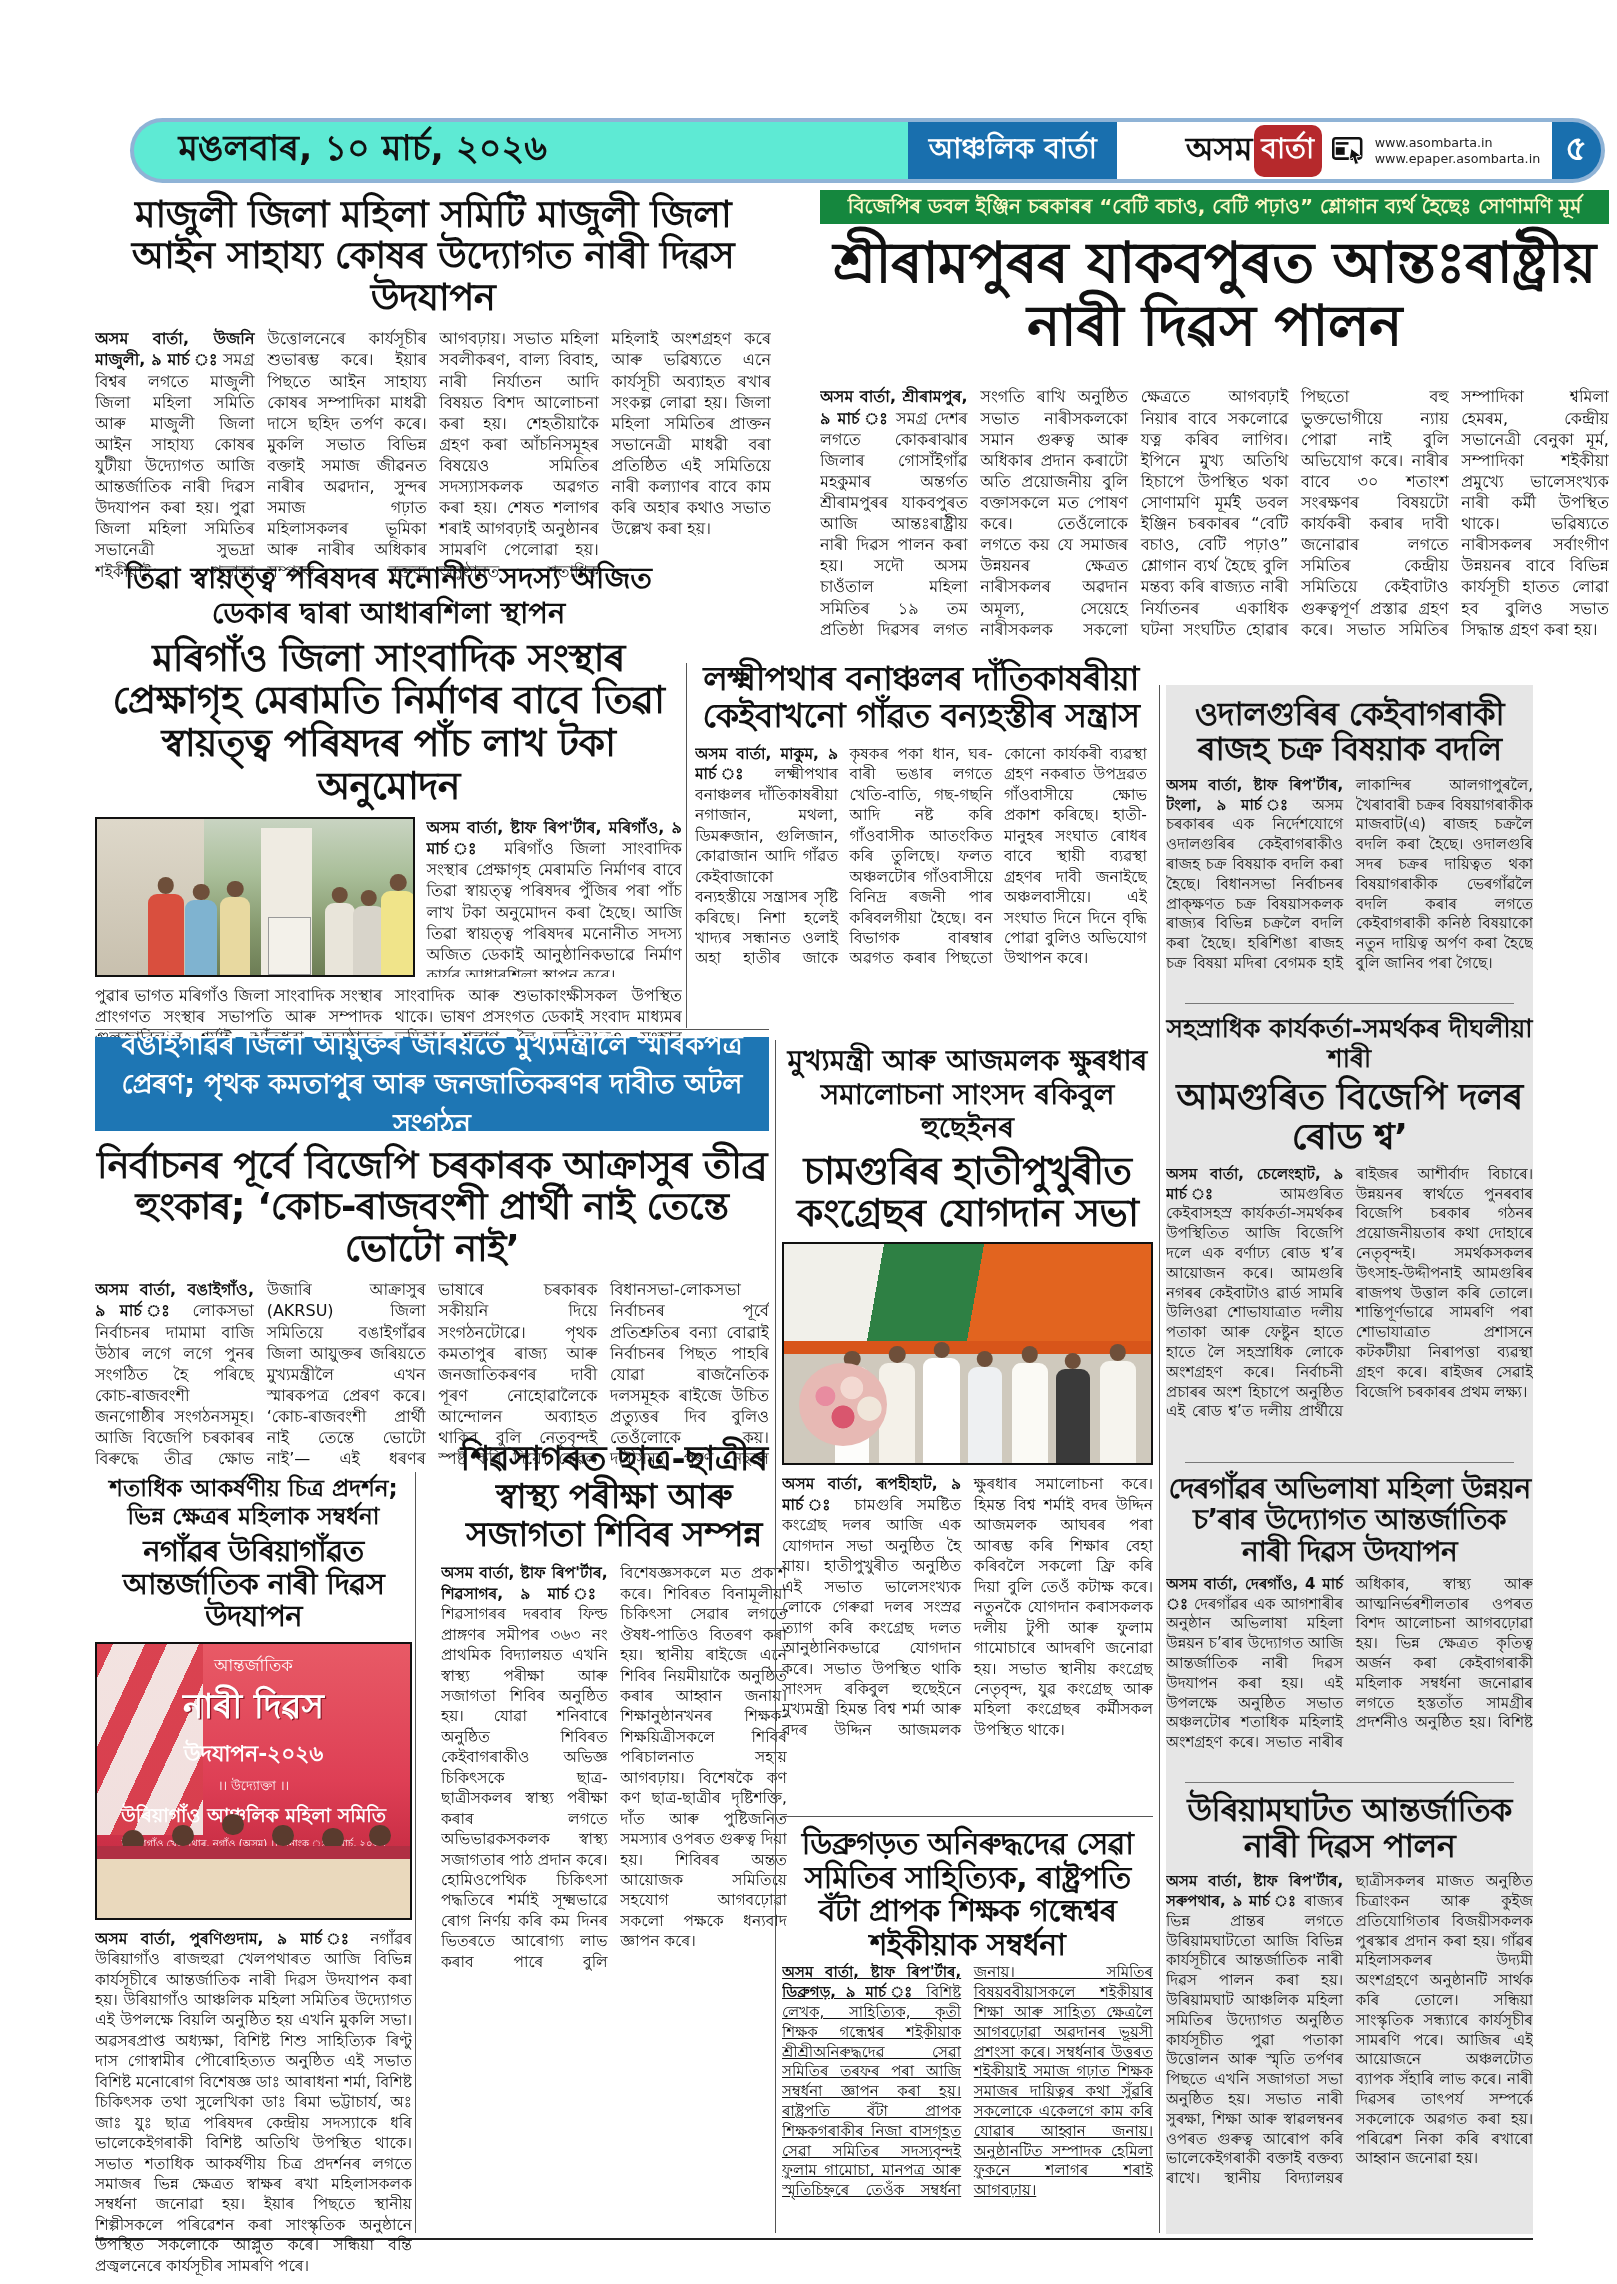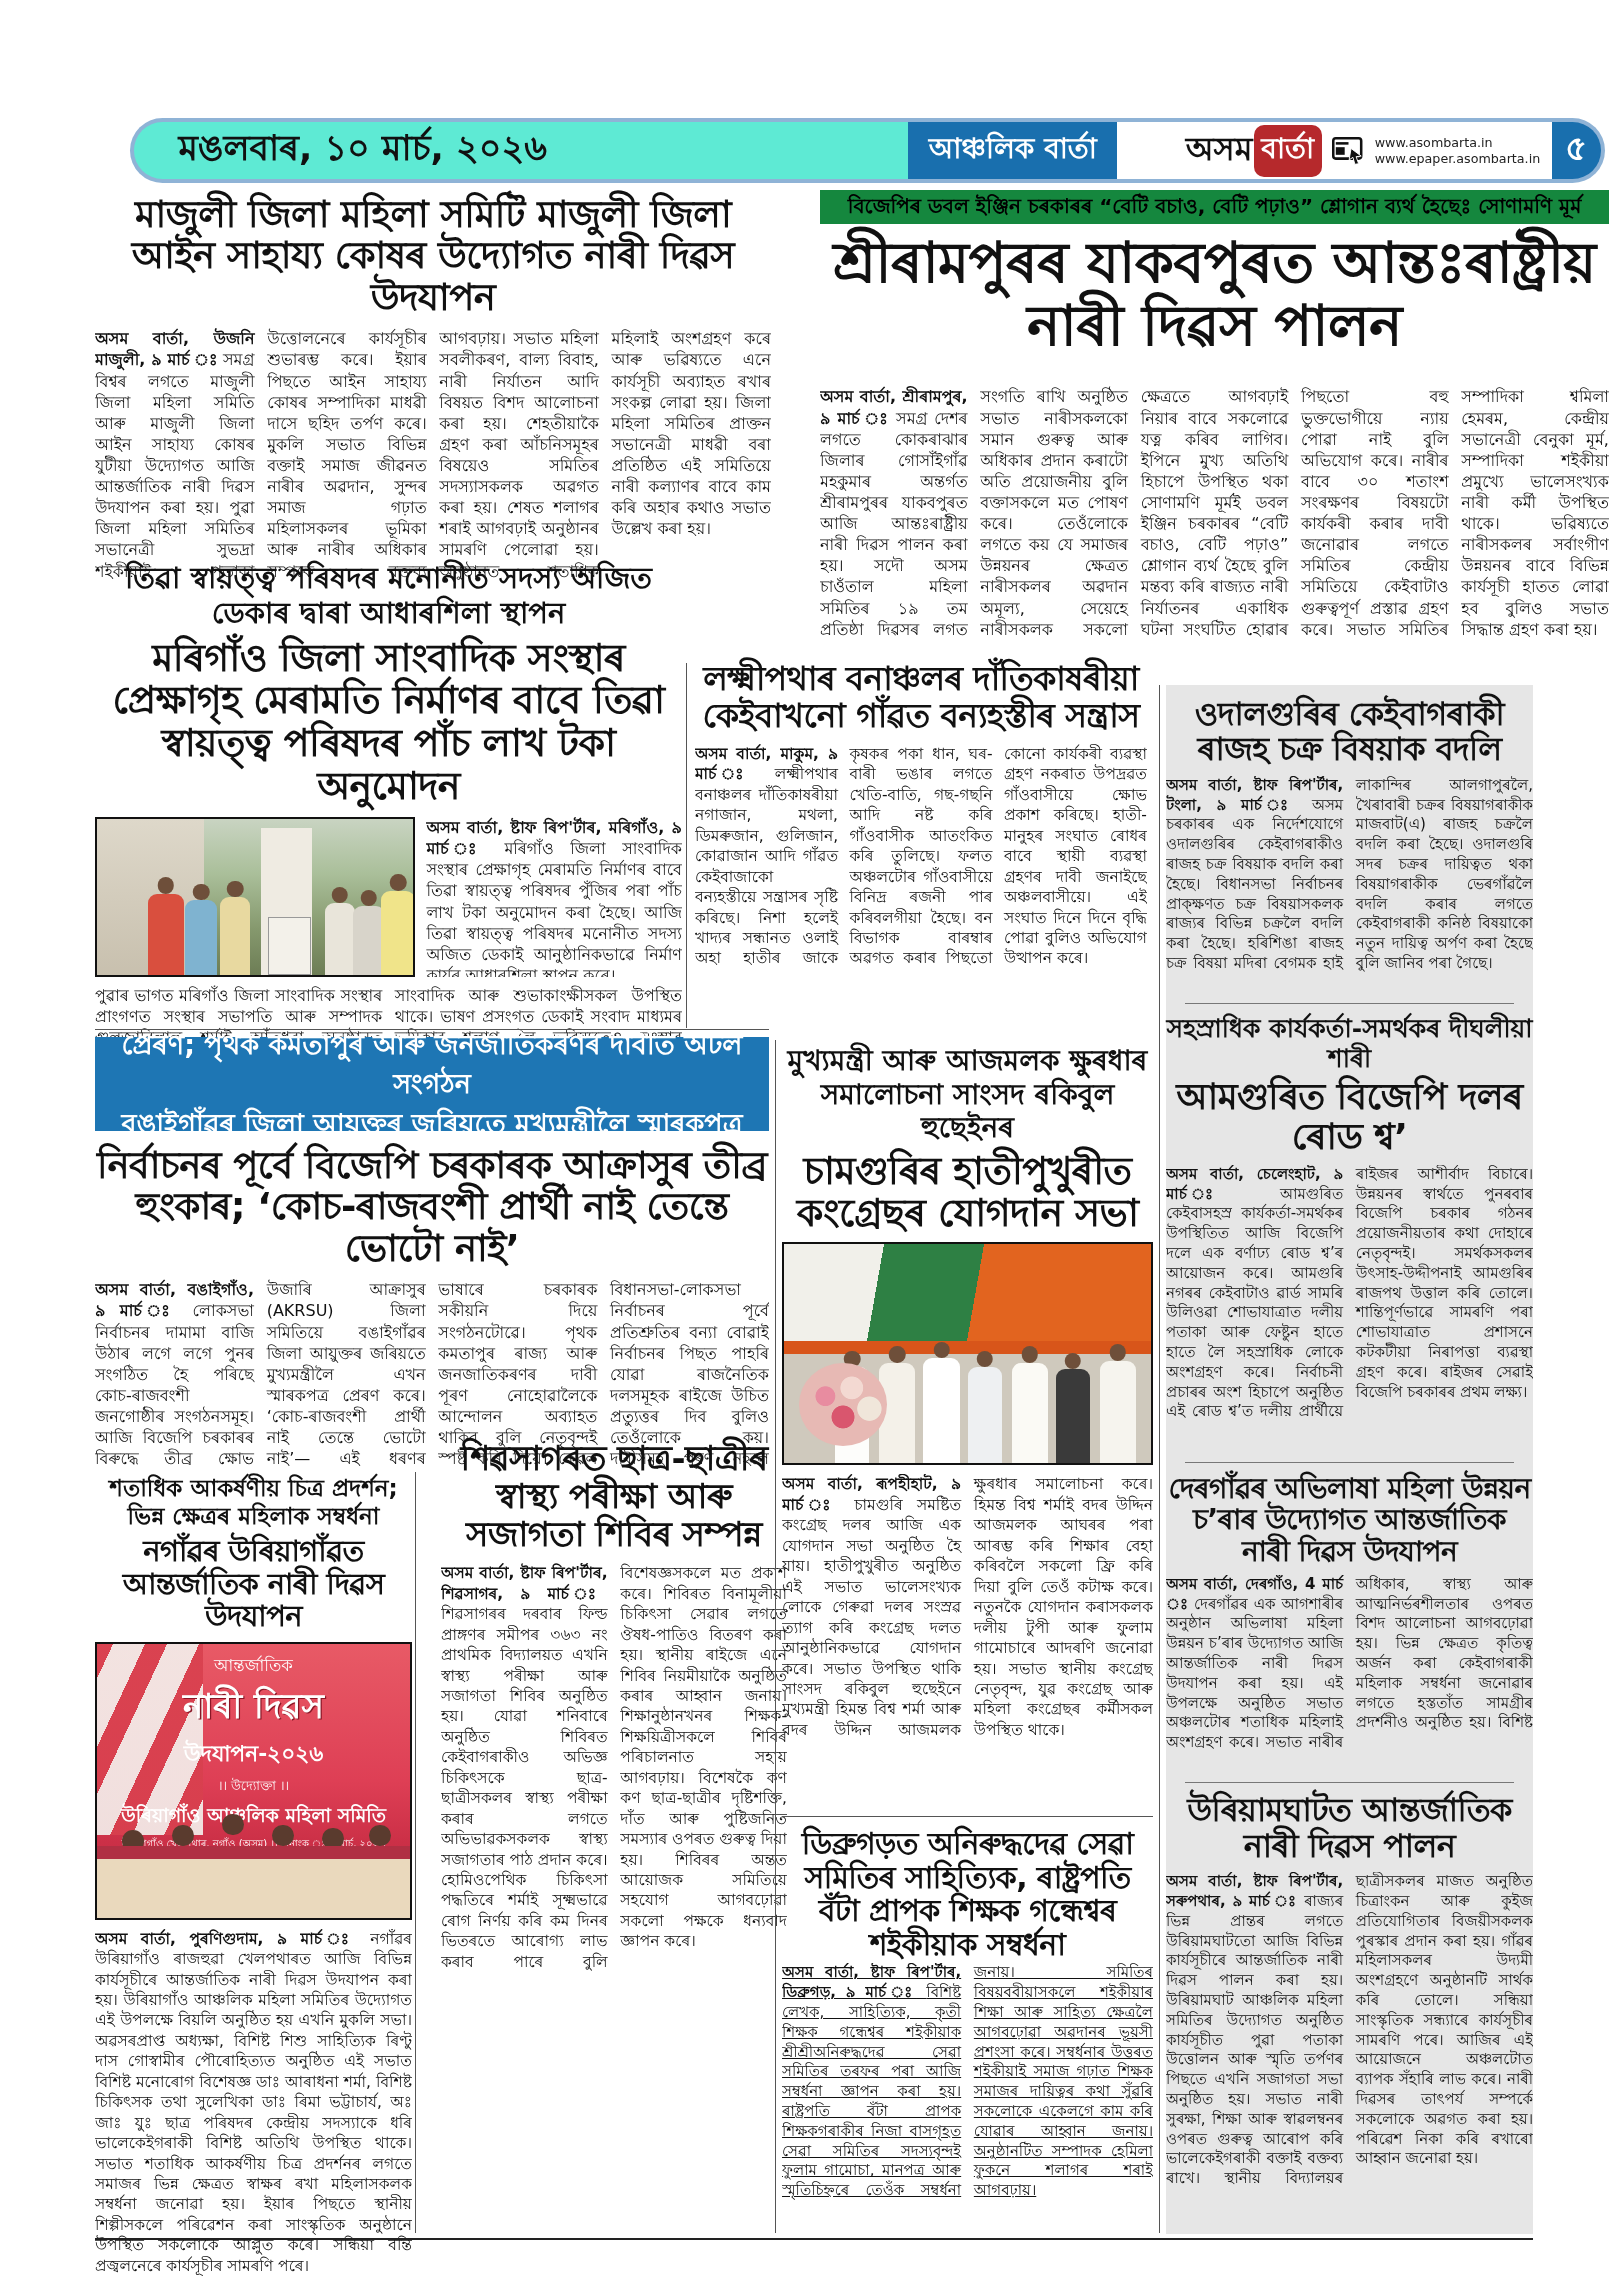--- a/index.html
+++ b/index.html
@@ -15,21 +15,21 @@
   #seg-section{background:#196fae;color:#fff;flex:0 0 209px;font-size:28px;font-weight:bold;}
   #seg-logo{background:#fff;flex:1;justify-content:flex-end;gap:10px;padding-right:11.4px;}
   #seg-page{background:#196fae;color:#fff;flex:0 0 49px;border-radius:0 32px 32px 0;
     font-size:34px;font-weight:bold;}
   .masthead{display:flex;align-items:center;gap:1.3px;}
   .masthead .black{font-size:32px;font-weight:bold;color:#111;}
   .masthead .red{font-size:28px;font-weight:bold;color:#fff;background:#b6292c;
     border-radius:10px;padding:2.5px 7.6px;}
   .urls{display:flex;flex-direction:column;font-size:12.7px;line-height:1.25;color:#222;}
   
-  #green-banner{left:820px;top:190px;width:789px;height:34px;background:#15873e;color:#000000;
+  #green-banner{left:820px;top:190px;width:789px;height:34px;background:#15873e;color:#fef9c3;
     font-size:20px;font-weight:bold;display:flex;align-items:center;justify-content:center;}
   
   .kicker{font-weight:bold;text-align:center;line-height:1.2;}
   .headline{font-weight:bold;text-align:center;line-height:1.12;letter-spacing:-0.6px;}
   .body{text-align:justify;overflow:hidden;line-height:1.32;margin:0;}
   .body b{font-weight:bold;}
   .cols2{column-count:2;column-gap:12.7px;}
   .cols3{column-count:3;column-gap:11.4px;}
   .cols4{column-count:4;column-gap:12.7px;}
   .cols5{column-count:5;column-gap:12.7px;}
@@ -152,22 +152,22 @@
 
   <section class="abs" style="left:695px;top:661px;width:452px;">
     <h1 class="headline" style="font-size:33px;margin:0;">লক্ষ্মীপথাৰ বনাঞ্চলৰ দাঁতিকাষৰীয়া কেইবাখনো গাঁৱত বন্যহস্তীৰ সন্ত্ৰাস</h1>
     <p class="body cols3" style="font-size:15.5px;height:259px;margin-top:9px;">
       <b>অসম বাৰ্তা, মাকুম, ৯ মাৰ্চ ঃ</b>
       <span>লক্ষ্মীপথাৰ বনাঞ্চলৰ দাঁতিকাষৰীয়া নগাজান, মথলা, ডিমৰুজান, গুলিজান, কোৱাজান আদি গাঁৱত কেইবাজাকো বন্যহস্তীয়ে সন্ত্ৰাসৰ সৃষ্টি কৰিছে। নিশা হলেই খাদ্যৰ সন্ধানত ওলাই অহা হাতীৰ জাকে কৃষকৰ পকা ধান, ঘৰ-বাৰী ভঙাৰ লগতে খেতি-বাতি, গছ-গছনি আদি নষ্ট কৰি গাঁওবাসীক আতংকিত কৰি তুলিছে। ফলত অঞ্চলটোৰ গাঁওবাসীয়ে বিনিদ্ৰ ৰজনী পাৰ কৰিবলগীয়া হৈছে। বন বিভাগক বাৰম্বাৰ অৱগত কৰাৰ পিছতো কোনো কাৰ্যকৰী ব্যৱস্থা গ্ৰহণ নকৰাত উপদ্ৰৱত গাঁওবাসীয়ে ক্ষোভ প্ৰকাশ কৰিছে। হাতী-মানুহৰ সংঘাত ৰোধৰ বাবে স্থায়ী ব্যৱস্থা গ্ৰহণৰ দাবী জনাইছে অঞ্চলবাসীয়ে। এই সংঘাত দিনে দিনে বৃদ্ধি পোৱা বুলিও অভিযোগ উত্থাপন কৰে।</span>
     </p>
   </section>
 
   <div id="blue-box" class="abs">
+    <span>বঙাইগাঁৱৰ জিলা আয়ুক্তৰ জৰিয়তে মুখ্যমন্ত্ৰীলৈ স্মাৰকপত্ৰ</span>
     <span>প্ৰেৰণ; পৃথক কমতাপুৰ আৰু জনজাতিকৰণৰ দাবীত অটল সংগঠন</span>
-    <span>বঙাইগাঁৱৰ জিলা আয়ুক্তৰ জৰিয়তে মুখ্যমন্ত্ৰীলৈ স্মাৰকপত্ৰ</span>
   </div>
 
   <section class="abs" style="left:95px;top:1145px;width:674px;">
     <h1 class="headline" style="font-size:37px;margin:0;">নিৰ্বাচনৰ পূৰ্বে বিজেপি চৰকাৰক আক্ৰাসুৰ তীব্ৰ হুংকাৰ; ‘কোচ-ৰাজবংশী প্ৰাৰ্থী নাই তেন্তে ভোটো নাই’</h1>
     <p class="body cols4" style="font-size:16px;height:211px;margin-top:10px;">
       <b>অসম বাৰ্তা, বঙাইগাঁও, ৯ মাৰ্চ ঃ</b>
       <span>লোকসভা নিৰ্বাচনৰ দামামা বাজি উঠাৰ লগে লগে পুনৰ সংগঠিত হৈ পৰিছে কোচ-ৰাজবংশী জনগোষ্ঠীৰ সংগঠনসমূহ। আজি বিজেপি চৰকাৰৰ বিৰুদ্ধে তীব্ৰ ক্ষোভ উজাৰি আক্ৰাসুৰ (AKRSU) জিলা সমিতিয়ে বঙাইগাঁৱৰ জিলা আয়ুক্তৰ জৰিয়তে মুখ্যমন্ত্ৰীলৈ এখন স্মাৰকপত্ৰ প্ৰেৰণ কৰে। ‘কোচ-ৰাজবংশী প্ৰাৰ্থী নাই তেন্তে ভোটো নাই’— এই ধৰণৰ ভাষাৰে চৰকাৰক সকীয়নি দিয়ে সংগঠনটোৱে। পৃথক কমতাপুৰ ৰাজ্য আৰু জনজাতিকৰণৰ দাবী পূৰণ নোহোৱালৈকে আন্দোলন অব্যাহত থাকিব বুলি নেতৃবৃন্দই স্পষ্ট কৰি দিয়ে। কেৱল বিধানসভা-লোকসভা নিৰ্বাচনৰ পূৰ্বে প্ৰতিশ্ৰুতিৰ বন্যা বোৱাই নিৰ্বাচনৰ পিছত পাহৰি যোৱা ৰাজনৈতিক দলসমূহক ৰাইজে উচিত প্ৰত্যুত্তৰ দিব বুলিও তেওঁলোকে কয়। দাবীসমূহ পূৰণ নহলে আগন্তুক দিনত তীব্ৰতৰ আন্দোলন গঢ়ি তোলাৰো হুংকাৰ দিয়ে সংগঠনটোৱে।</span>
     </p>
   </section>
 

